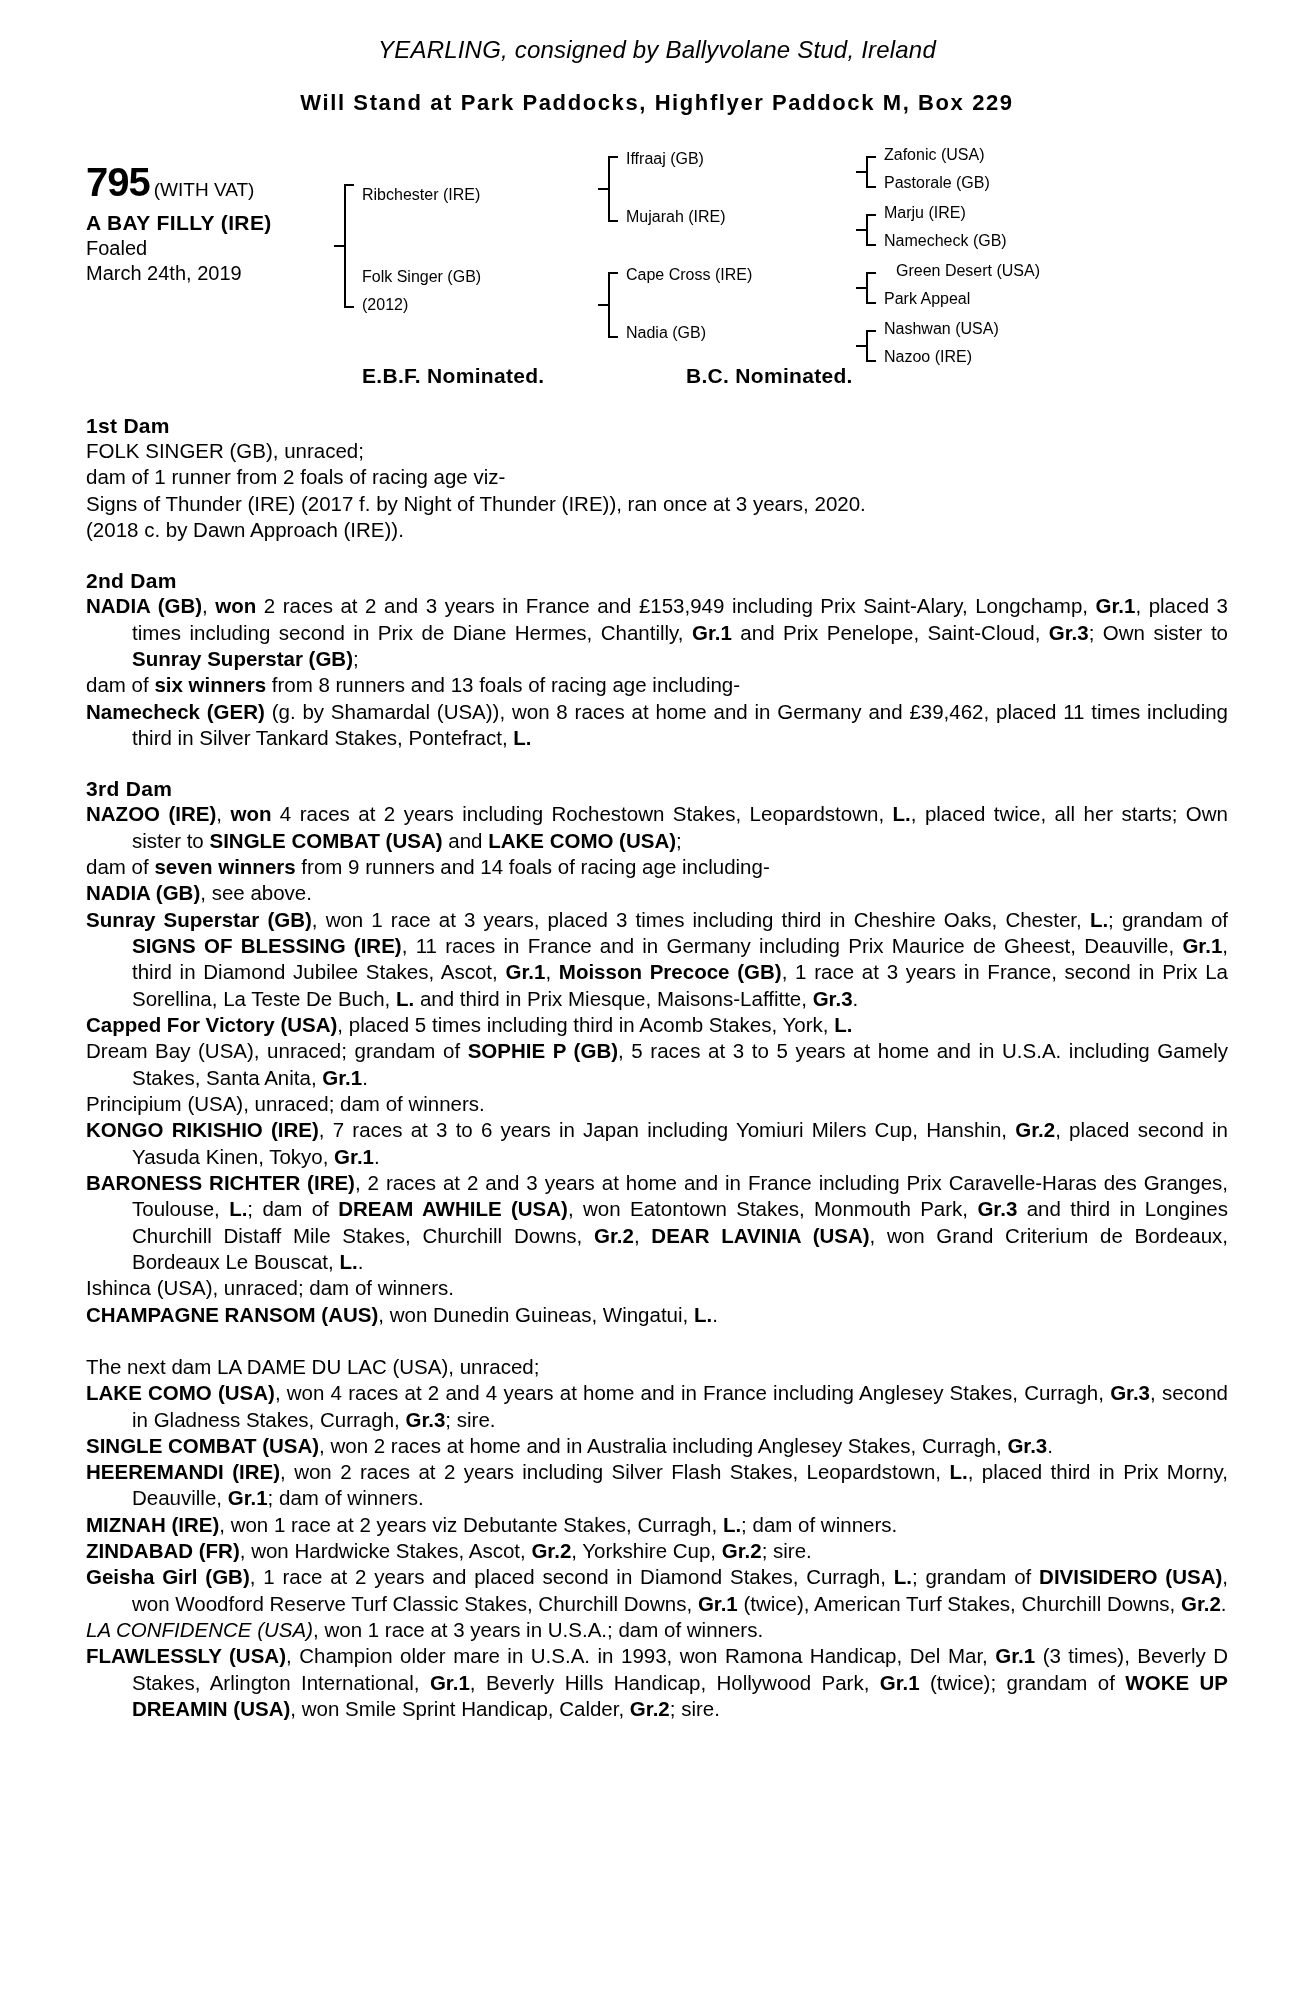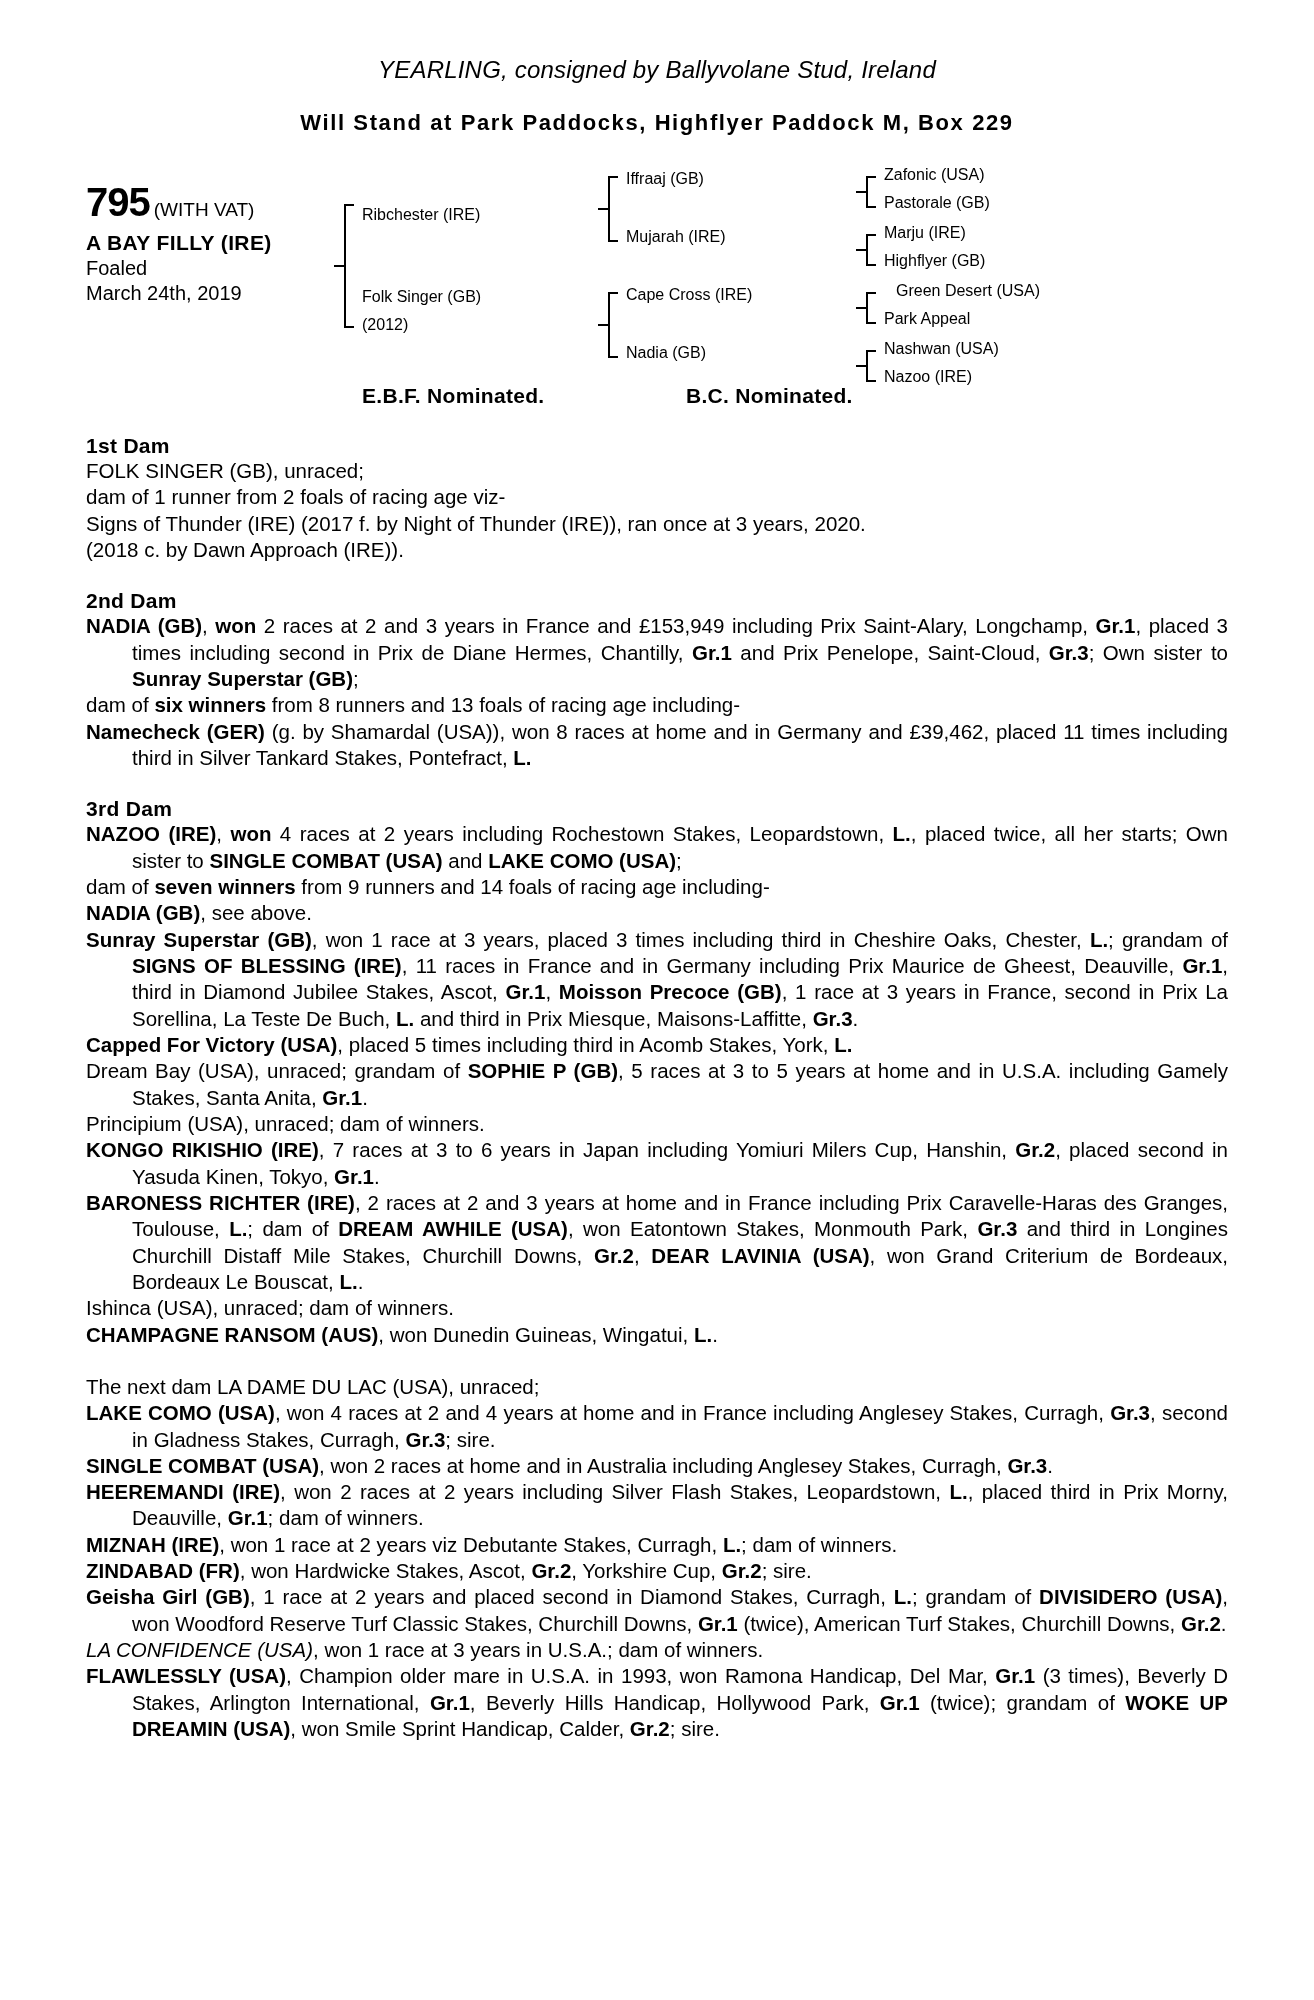--- a/index.html
+++ b/index.html
@@ -9,21 +9,21 @@
   }
   body {
     width: 1314px;
     font-family: "Liberation Sans", sans-serif;
     color: #000000;
   }
   .page {
     width: 1314px;
     min-height: 2000px;
     box-sizing: border-box;
-    padding: 56px 86px 30px 86px;
+    padding: 36px 86px 30px 86px;
     position: relative;
   }
   .consigned {
     text-align: center;
     font-style: italic;
     font-size: 24px;
     margin-bottom: 26px;
     letter-spacing: 0.2px;
   }
   .stand-line {
@@ -190,21 +190,21 @@
         </div>
       <div class="brace" style="left:-18px; top:124px; height:28px;">
           <span class="mid"></span>
         </div>
       <div class="brace" style="left:-18px; top:182px; height:28px;">
           <span class="mid"></span>
         </div>
       <div class="ped-item" style="left:0px; top:-4px;">Zafonic (USA)</div>
       <div class="ped-item" style="left:0px; top:24px;">Pastorale (GB)</div>
       <div class="ped-item" style="left:0px; top:54px;">Marju (IRE)</div>
-      <div class="ped-item" style="left:0px; top:82px;">Highflyer (GB)</div>
+      <div class="ped-item" style="left:0px; top:82px;">Namecheck (GB)</div>
       <div class="ped-item" style="left:12px; top:112px;">Green Desert (USA)</div>
       <div class="ped-item" style="left:0px; top:140px;">Park Appeal</div>
       <div class="ped-item" style="left:0px; top:170px;">Nashwan (USA)</div>
       <div class="ped-item" style="left:0px; top:198px;">Nazoo (IRE)</div>
     </div>
   </div>
 
   <div class="noms">
     <span class="nom1">E.B.F. Nominated.</span>
     <span class="nom2">B.C. Nominated.</span>

